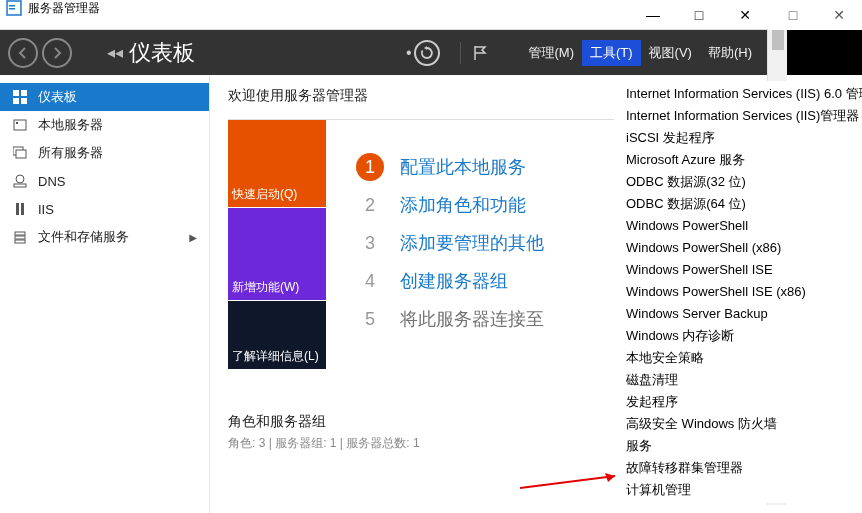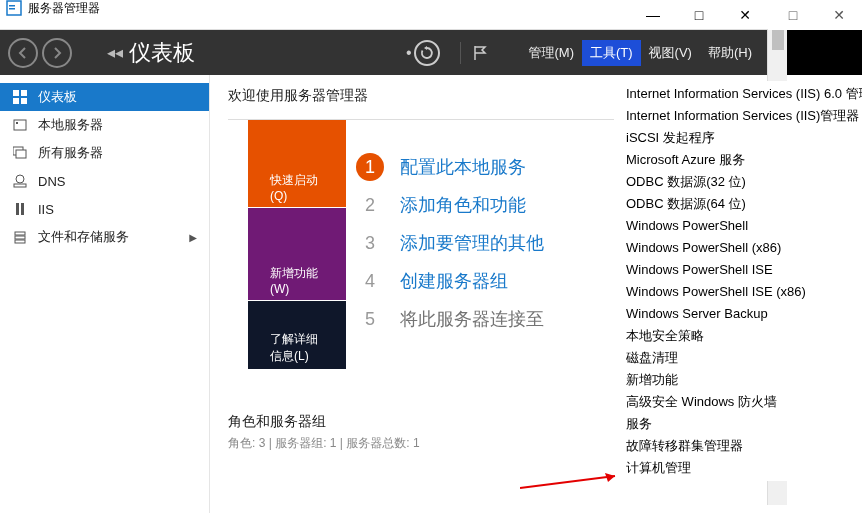--- a/index.html
+++ b/index.html
@@ -39,23 +39,23 @@
   .sidebar { width: 210px; background: #fff; border-right: 1px solid #e5e5e5; padding-top: 8px; }
   .side-item { display: flex; align-items: center; height: 28px; padding: 0 12px; font-size: 13px; color: #222; gap: 10px; }
   .side-item.sel { background: #1979ca; color: #fff; }
   .side-item .icon-slot { width: 16px; display: flex; justify-content: center; }
   .side-item .expand { margin-left: auto; font-size: 10px; color: #555; }
 
   .content { flex: 1; padding: 12px 0 0 18px; overflow: hidden; position: relative; }
   .welcome { font-size: 14px; color: #222; margin-bottom: 14px; }
   .tiles-row { display: flex; border: 1px solid #ddd; border-left: none; border-right: none; border-bottom: none; height: 250px; margin-top: 4px; }
   .tile-col { width: 98px; display: flex; flex-direction: column; }
-  .tile { width: 98px; display: flex; align-items: flex-end; padding: 4px 22px; font-size: 12px; color: #fff; margin-left: 20px; }
+  .tile { width: 98px; display: flex; align-items: flex-end; padding: 4px 4px; font-size: 12px; color: #fff; }
   .tile.quick { height: 90px; background: #e65100; border-bottom: 1px solid #fff; }
-  .tile.whatsnew { height: 96px; background: #701a75; border-bottom: 1px solid #fff; }
+  .tile.whatsnew { height: 96px; background: #6d28d9; border-bottom: 1px solid #fff; }
   .tile.learn { height: 70px; background: #0f172a; }
   .config-list { flex: 1; padding: 28px 0 0 30px; }
   .config-row { display: flex; align-items: center; height: 38px; gap: 16px; }
   .num-circle { width: 28px; height: 28px; border-radius: 50%; display: flex; align-items: center; justify-content: center; font-size: 18px; color: #999; border: 2px solid transparent; }
   .num-circle.primary { background: #e65100; color: #fff; }
   .config-row .txt { font-size: 18px; color: #1979ca; }
   .config-row .txt.muted { color: #737373; }
 
   .roles { margin-top: 44px; }
   .roles-title { font-size: 14px; color: #222; margin-bottom: 4px; }
@@ -248,23 +248,24 @@
     <div class="opt">Internet Information Services (IIS)管理器</div>
     <div class="opt">iSCSI 发起程序</div>
     <div class="opt">Microsoft Azure 服务</div>
     <div class="opt">ODBC 数据源(32 位)</div>
     <div class="opt">ODBC 数据源(64 位)</div>
     <div class="opt">Windows PowerShell</div>
     <div class="opt">Windows PowerShell (x86)</div>
     <div class="opt">Windows PowerShell ISE</div>
     <div class="opt">Windows PowerShell ISE (x86)</div>
     <div class="opt">Windows Server Backup</div>
+    <div class="opt">Windows 内存诊断</div>
     <div class="opt">本地安全策略</div>
     <div class="opt">磁盘清理</div>
-    <div class="opt">新增功能</div>
+    <div class="opt">发起程序</div>
     <div class="opt">高级安全 Windows 防火墙</div>
     <div class="opt">服务</div>
     <div class="opt">故障转移群集管理器</div>
     <div class="opt">计算机管理</div>
   </div>
 
 <div class="arrow-annot">
   <svg width="110" height="20">
       <line x1="0" y1="16" x2="95" y2="4" stroke="#e30000" stroke-width="2"></line>
       <polygon points="95,4 85,1 88,10" fill="#e30000"></polygon>

